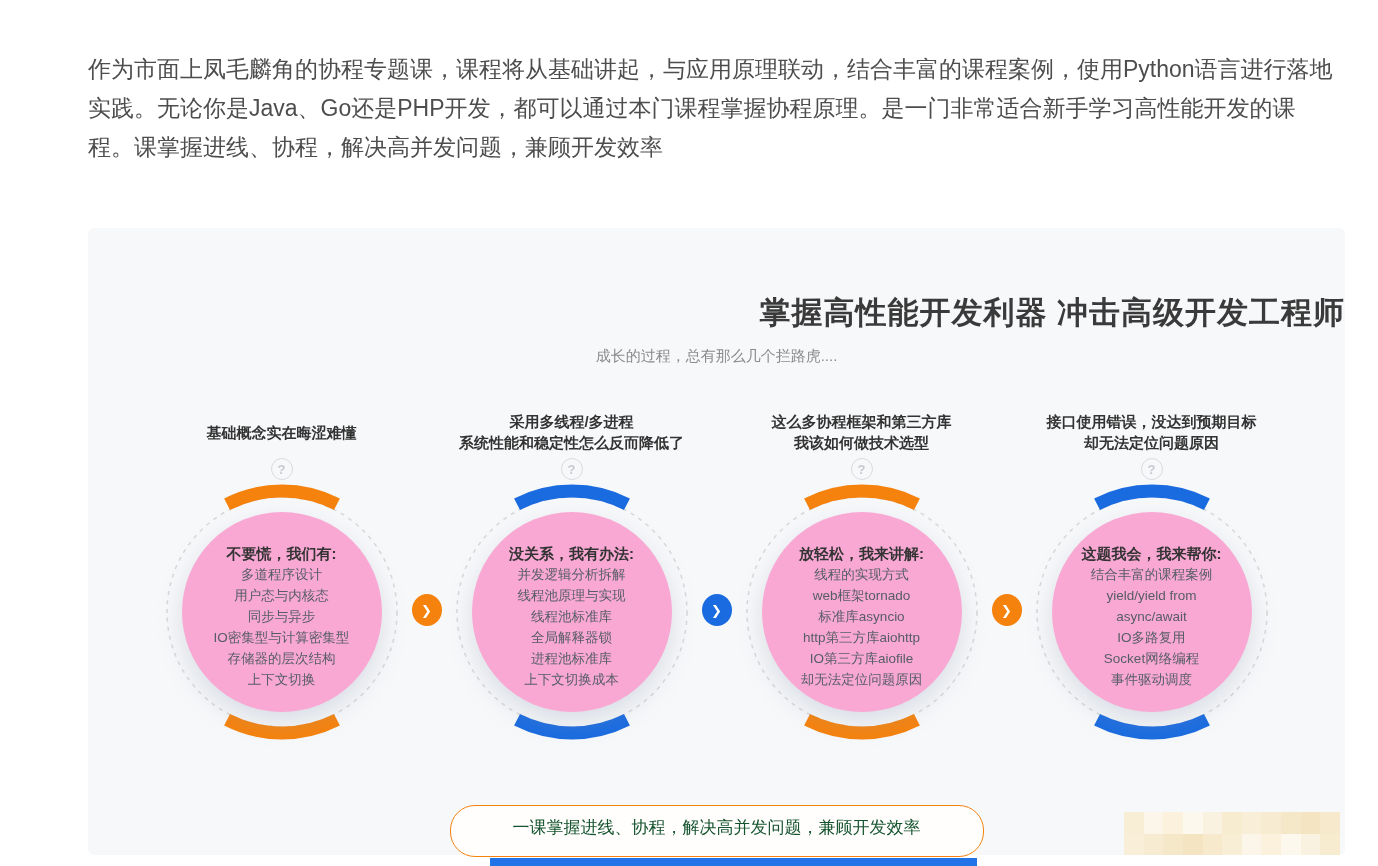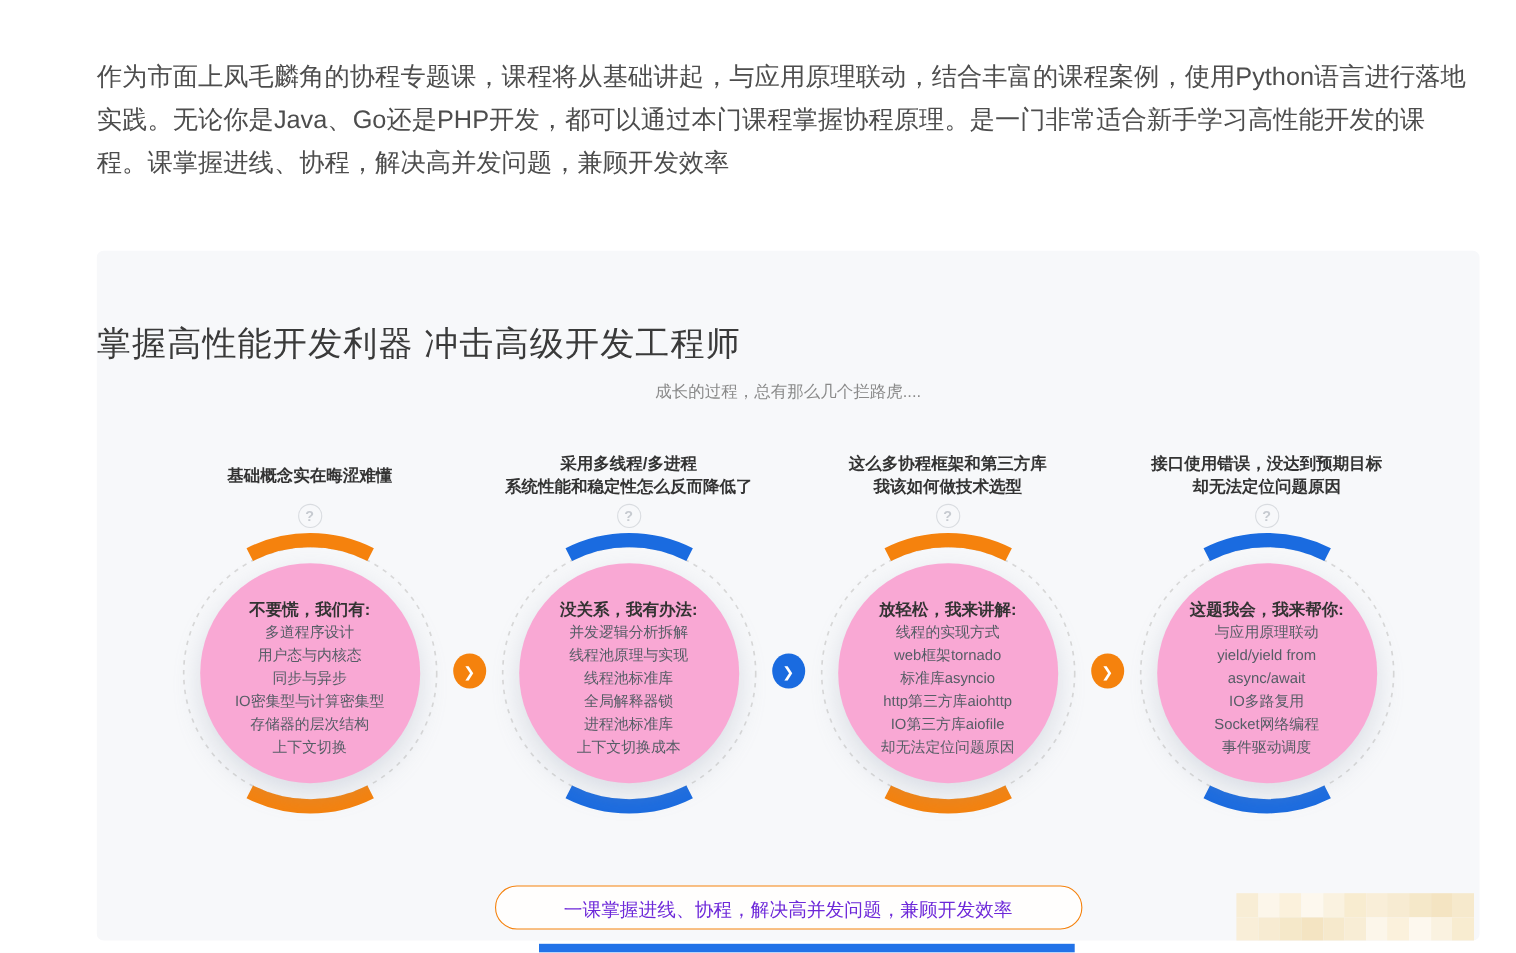--- a/index.html
+++ b/index.html
@@ -6,21 +6,21 @@
   html,body { width:1378px; height:866px; background:#ffffff; overflow:hidden;
     font-family:"Liberation Sans","DejaVu Sans",sans-serif; }
   .page { position:relative; width:1378px; height:866px;padding-left:48px; }
 
   .intro { position:absolute; left:88px; top:50px; width:1252px;
     font-size:23px; line-height:39px; color:#4d4d4d; }
 
   .banner-card { position:absolute; left:88px; top:228px; width:1257px; height:627px;
     background:var(--card-bg,#f7f8fa); border-radius:6px; }
 
-  .banner-title { text-align:left; padding-top:64px; font-size:31px; font-weight:normal;
+  .banner-title { text-align:right; padding-top:64px; font-size:31px; font-weight:bold;
     color:#3a3a3a; letter-spacing:1px; }
   .banner-subtitle { text-align:center; margin-top:13px; font-size:15px; color:#8a8a8a; }
 
   .columns-row { display:flex; justify-content:center; margin-top:44px; align-items:flex-start; }
 
   .column { width:260px; display:flex; flex-direction:column; align-items:center; }
   .problem { height:44px; display:flex; flex-direction:column; justify-content:center;
     text-align:center; font-size:15px; font-weight:bold; color:#333; line-height:21px; }
   .q-icon { margin-top:4px; width:22px; height:22px; border:1.5px solid #d9dce0;
     border-radius:50%; color:#c6cad0; font-size:13px; font-weight:bold;
@@ -41,23 +41,23 @@
   .solution-title { font-size:15px; font-weight:bold; color:#333; }
   .solution-items { list-style:none; margin-top:0; text-align:center; }
   .solution-items li { font-size:13.5px; line-height:21px; color:#565d66; }
 
   .arrow-gap { width:30px; display:flex; justify-content:center; }
   .arrow-circle { margin-top:184px; width:32px; height:32px; border-radius:50%;
     background:currentColor; display:flex; align-items:center; justify-content:center; }
   .arrow-circle span { color:#fff; font-size:13px; font-weight:bold; line-height:1; }
 
   .footer-pill { position:absolute; left:50%; transform:translateX(-50%); top:577px;
-    height:40px; line-height:44px; padding:0 62px; background:#fffefd;
+    height:52px; line-height:44px; padding:0 62px; background:#fffefd;
     border:1.5px solid var(--orange,#f5820d); border-radius:25px;
-    font-size:17px; color:#6d28d9; white-space:nowrap; }
+    font-size:17px; color:#14532d; white-space:nowrap; }
 
   .watermark { position:absolute; right:5px; bottom:0; width:216px; height:43px;
     display:grid; grid-template-columns:repeat(11,1fr); grid-template-rows:repeat(2,1fr); }
 
   .next-section-bar { position:absolute; left:490px; top:858px; width:487px; height:8px;
     background:var(--bar,#2273e8); }
 </style>
 </head>
 <body>
 
@@ -167,21 +167,21 @@
     <div class="q-icon">?</div>
     <div class="circle-module accent-blue">
       <svg width="260" height="290" viewBox="0 0 260 290">
         <circle class="ring" cx="130" cy="130" r="115" fill="none" stroke-width="1.5" stroke-dasharray="4 5"></circle>
         <path class="arc" d="M 75.07 22.19 A 121 121 0 0 1 184.93 22.19" fill="none" stroke-width="13"></path>
         <path class="arc" d="M 75.07 237.81 A 121 121 0 0 0 184.93 237.81" fill="none" stroke-width="13"></path>
       </svg>
       <div class="inner-circle">
         <div class="solution-title">这题我会，我来帮你:</div>
         <ul class="solution-items">
-                <li>与应用原理联动</li>
+                <li>结合丰富的课程案例</li>
                 <li>yield/yield from</li>
                 <li>async/await</li>
                 <li>IO多路复用</li>
                 <li>Socket网络编程</li>
                 <li>事件驱动调度</li>
               </ul>
       </div>
     </div>
   </div>
 </div>

